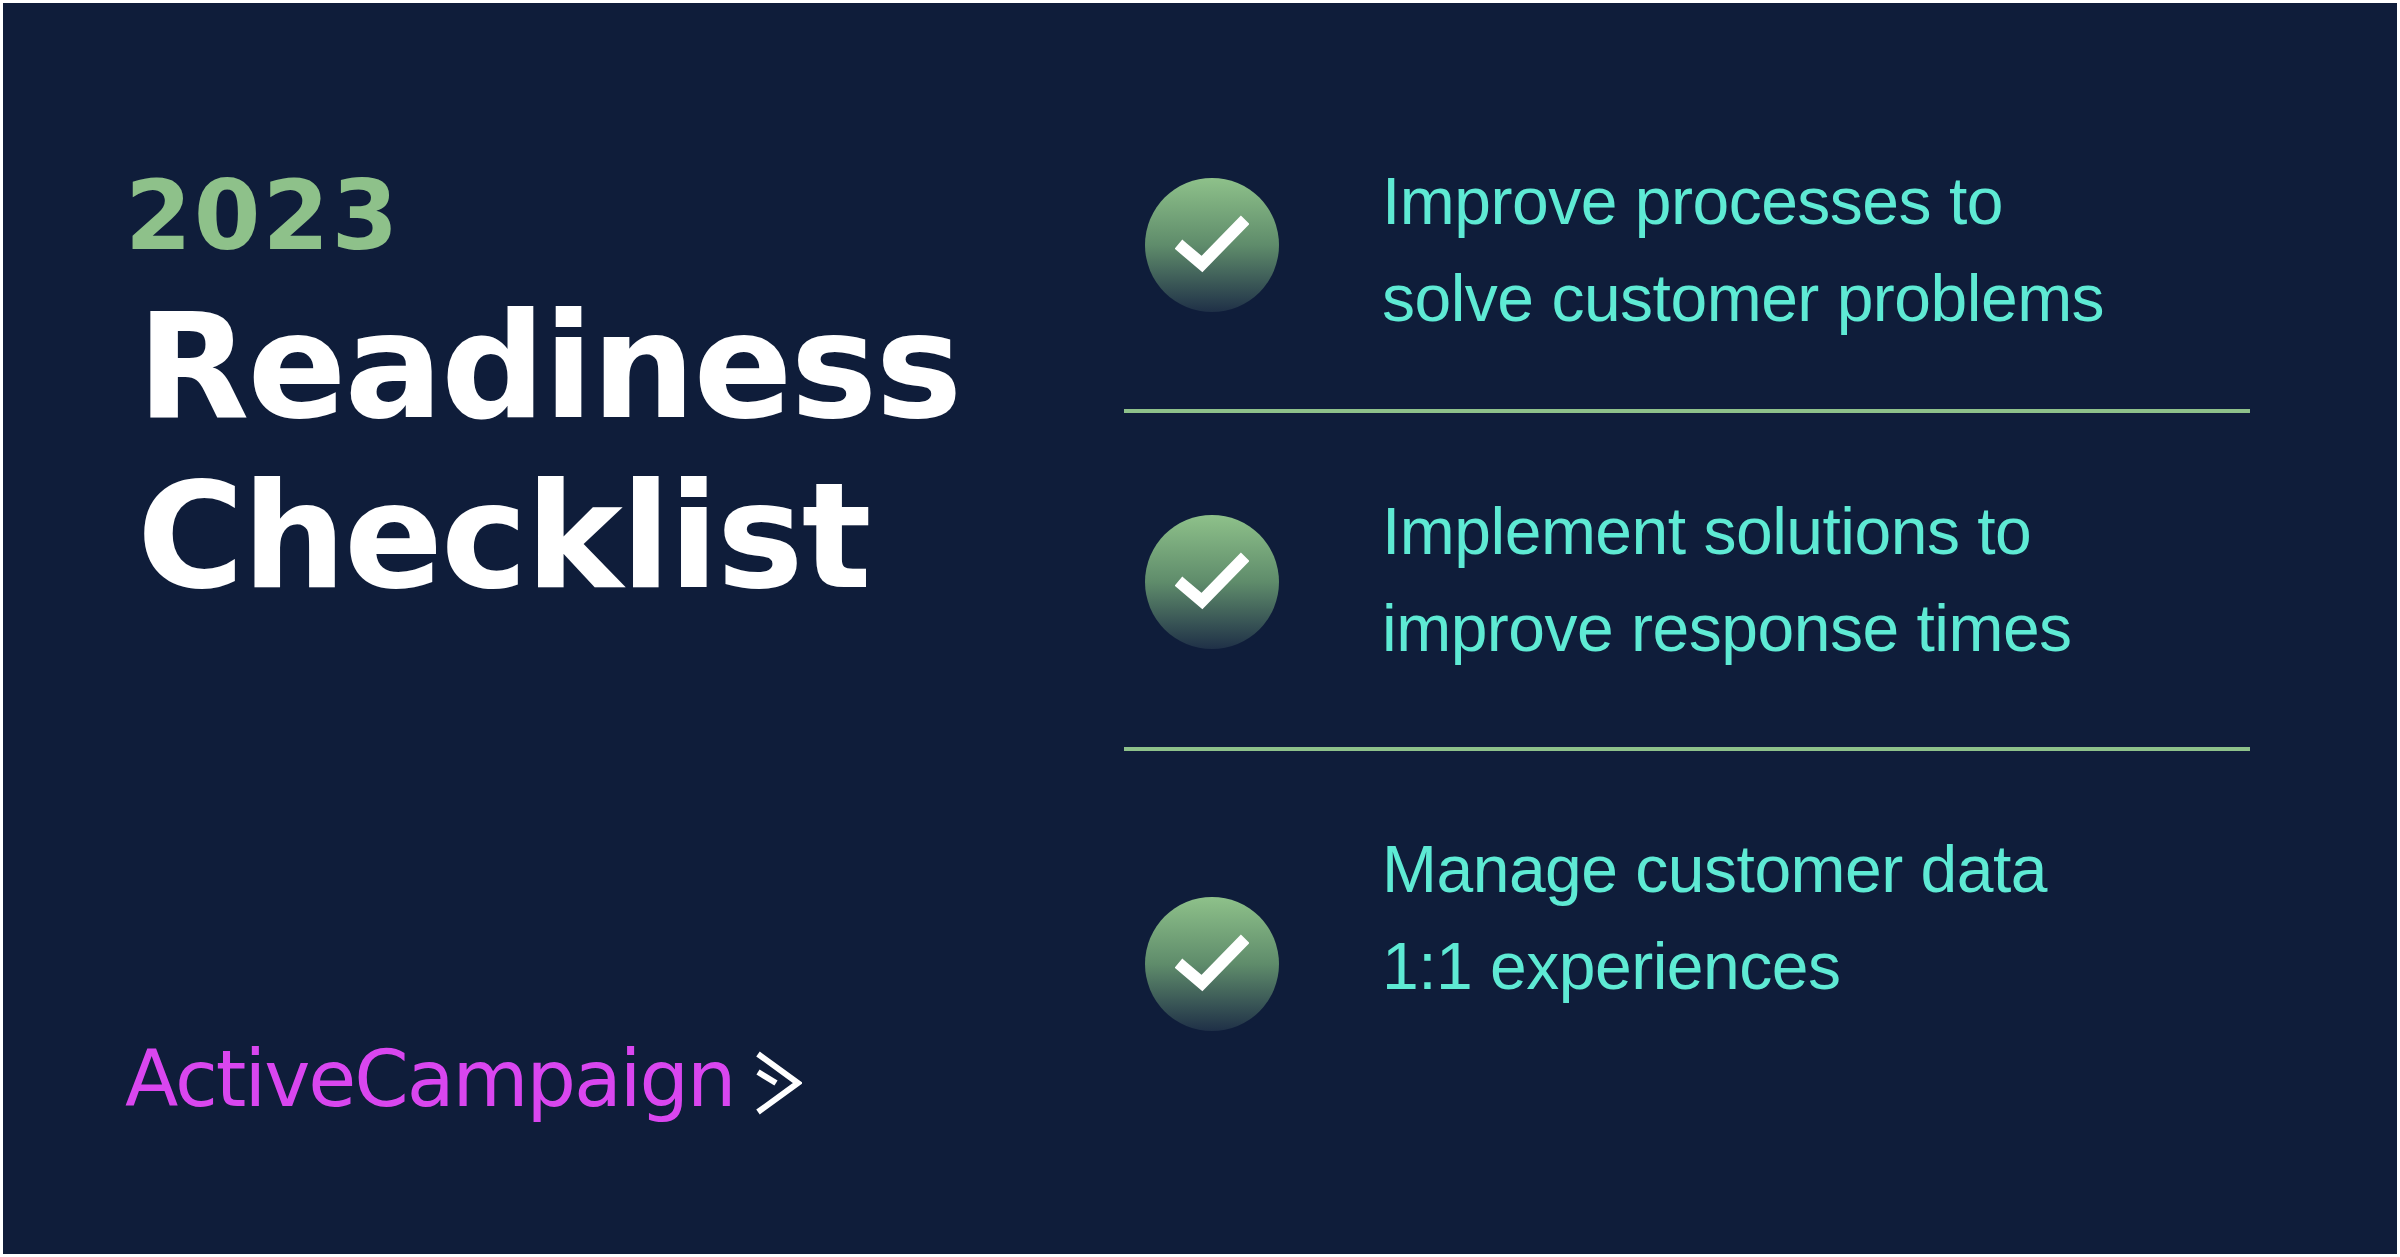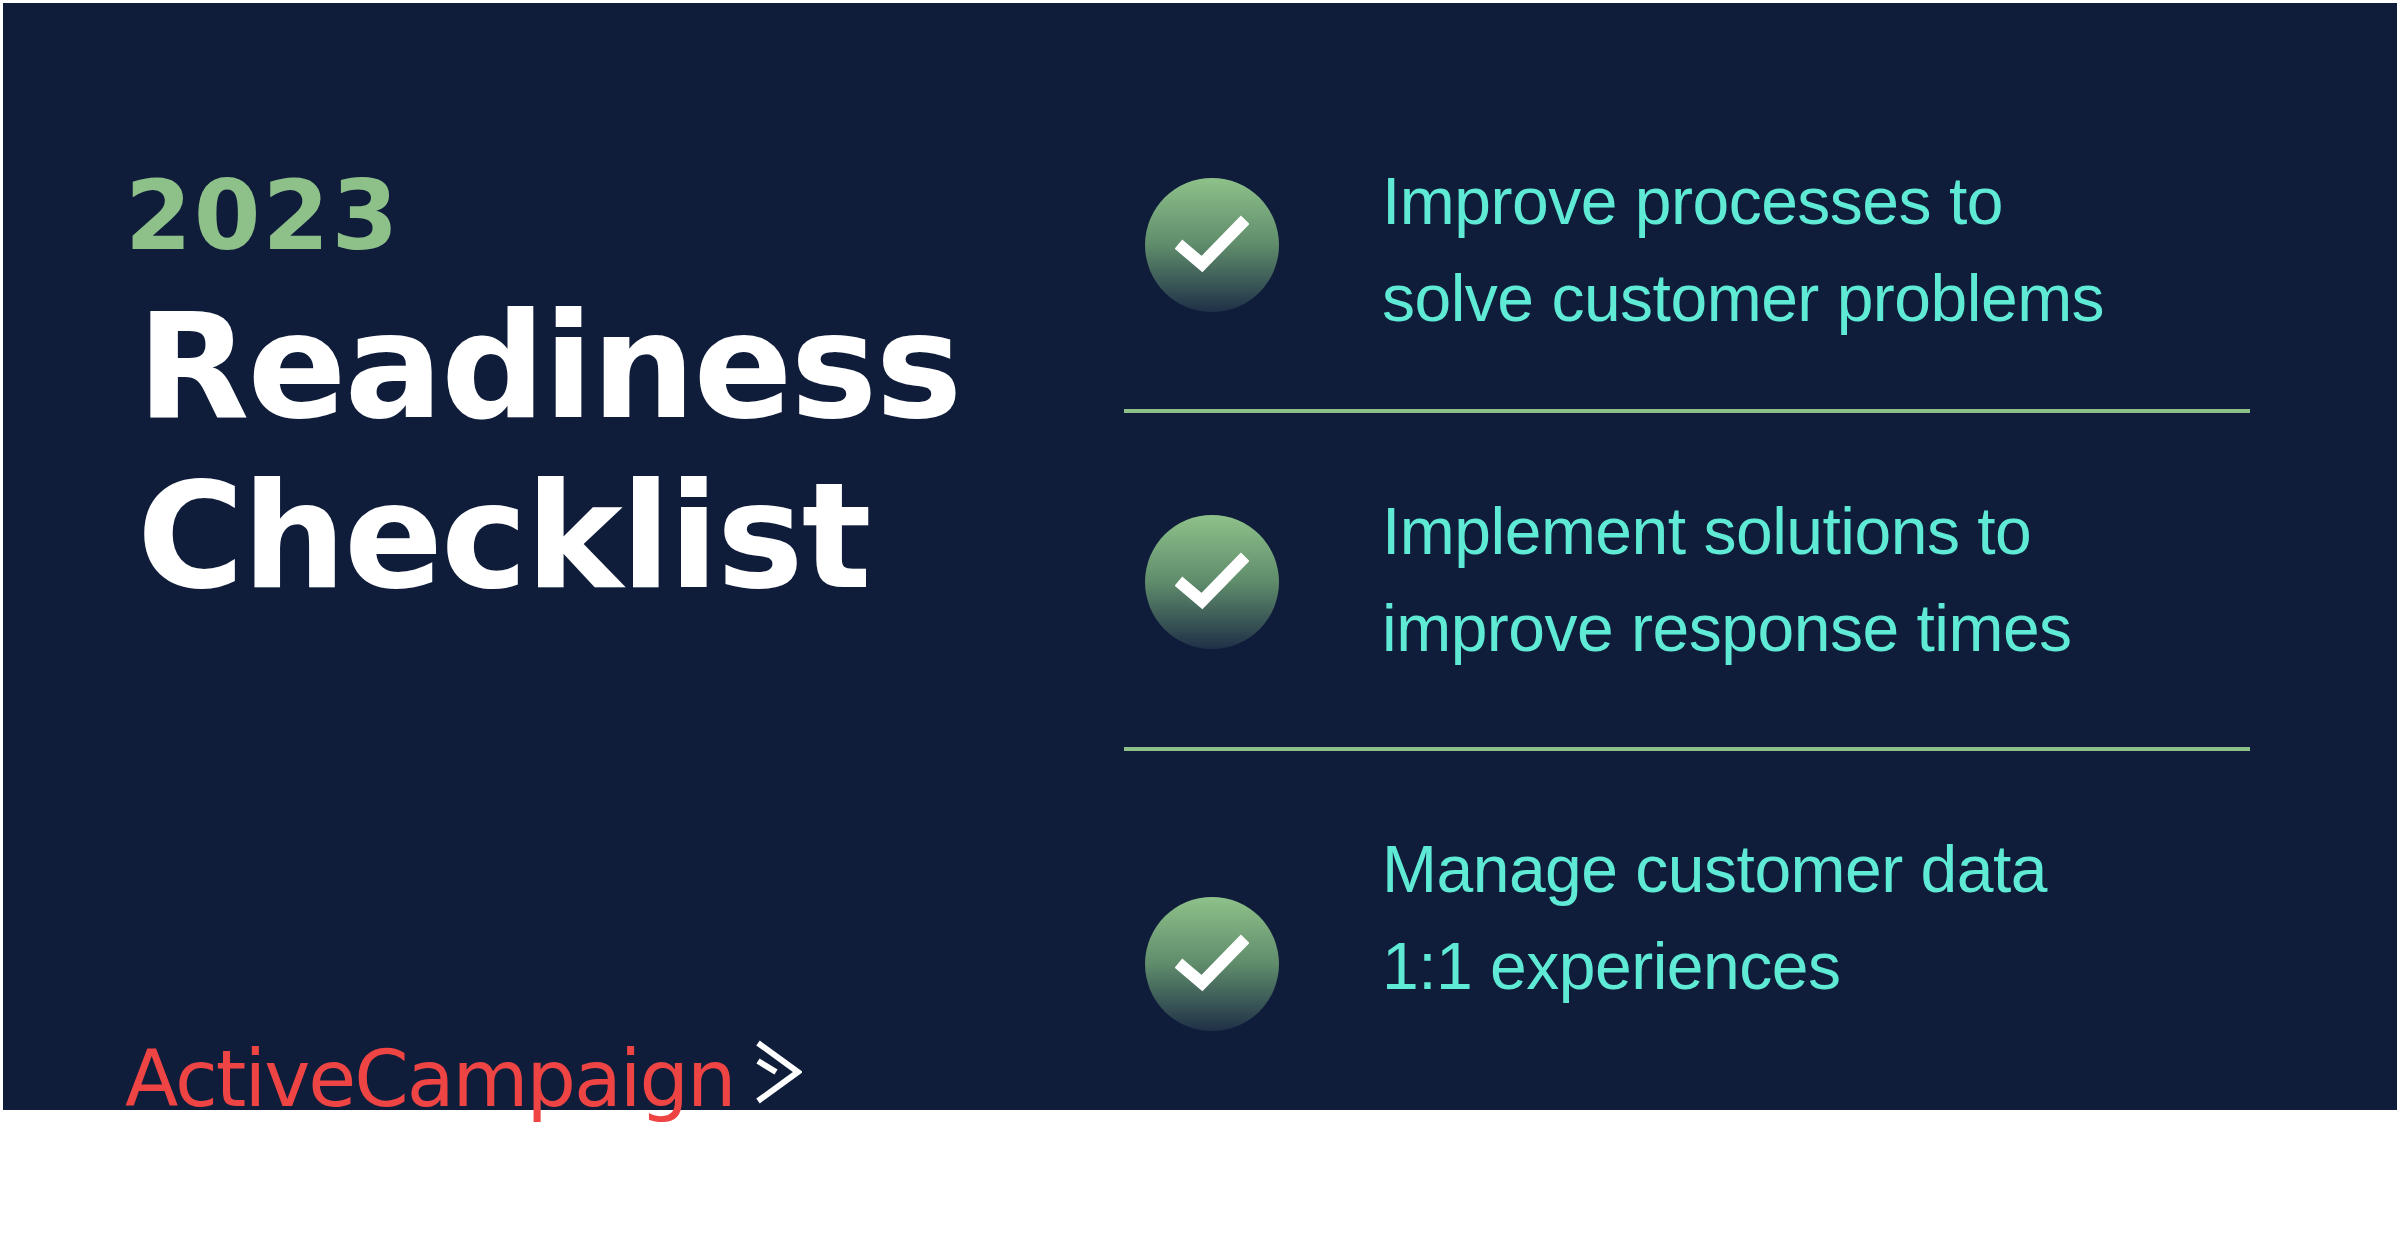--- a/index.html
+++ b/index.html
@@ -2,40 +2,40 @@
 <html><head>
 <meta charset="utf-8">
 <style>
   html, body { margin: 0; padding: 0; }
   body {
     width: 2400px; height: 1257px; overflow: hidden;
     background: #ffffff;
     font-family: "Liberation Sans", sans-serif;
   }
   .card {
-    position: absolute; left: 3px; top: 3px; width: 2394px; height: 1107px;
+    position: absolute; left: 3px; top: 3px; width: 2394px; height: 1251px;
     background: #0f1d3a;
   }
   .year {
     position: absolute; left: 122px; top: 158px;
     font-family: "DejaVu Sans", sans-serif; font-weight: bold;
     font-size: 96px; line-height: 110px; letter-spacing: 2px;
     color: #8ec18a;
   }
   .title {
     position: absolute; left: 118px; top: 278px;
     font-family: "DejaVu Sans", sans-serif; font-weight: bold;
     font-size: 146px; line-height: 170px; letter-spacing: -2px;
     color: #ffffff;
   }
   .title div { white-space: nowrap; margin-left: 16px; }
   .logo {
     position: absolute; left: 122px; top: 1028px;
-    display: flex; align-items: flex-start;
-    color: #ef4444;
+    display: flex; align-items: center;
+    color: #d946ef;
   }
   .logo-text {
     font-family: "DejaVu Sans", sans-serif; font-weight: normal;
     font-size: 78px; line-height: 96px; letter-spacing: -2px;
   }
   .logo-mark { margin-left: 20px; width: 48px; height: 66px; margin-top: 8px; }
   .items { position: absolute; left: 1121px; top: 0; width: 1126px; height: 1257px; }
   .item { position: absolute; left: 0; width: 1126px; }
   .check {
     position: absolute; left: 21px; width: 134px; height: 134px; border-radius: 50%;

